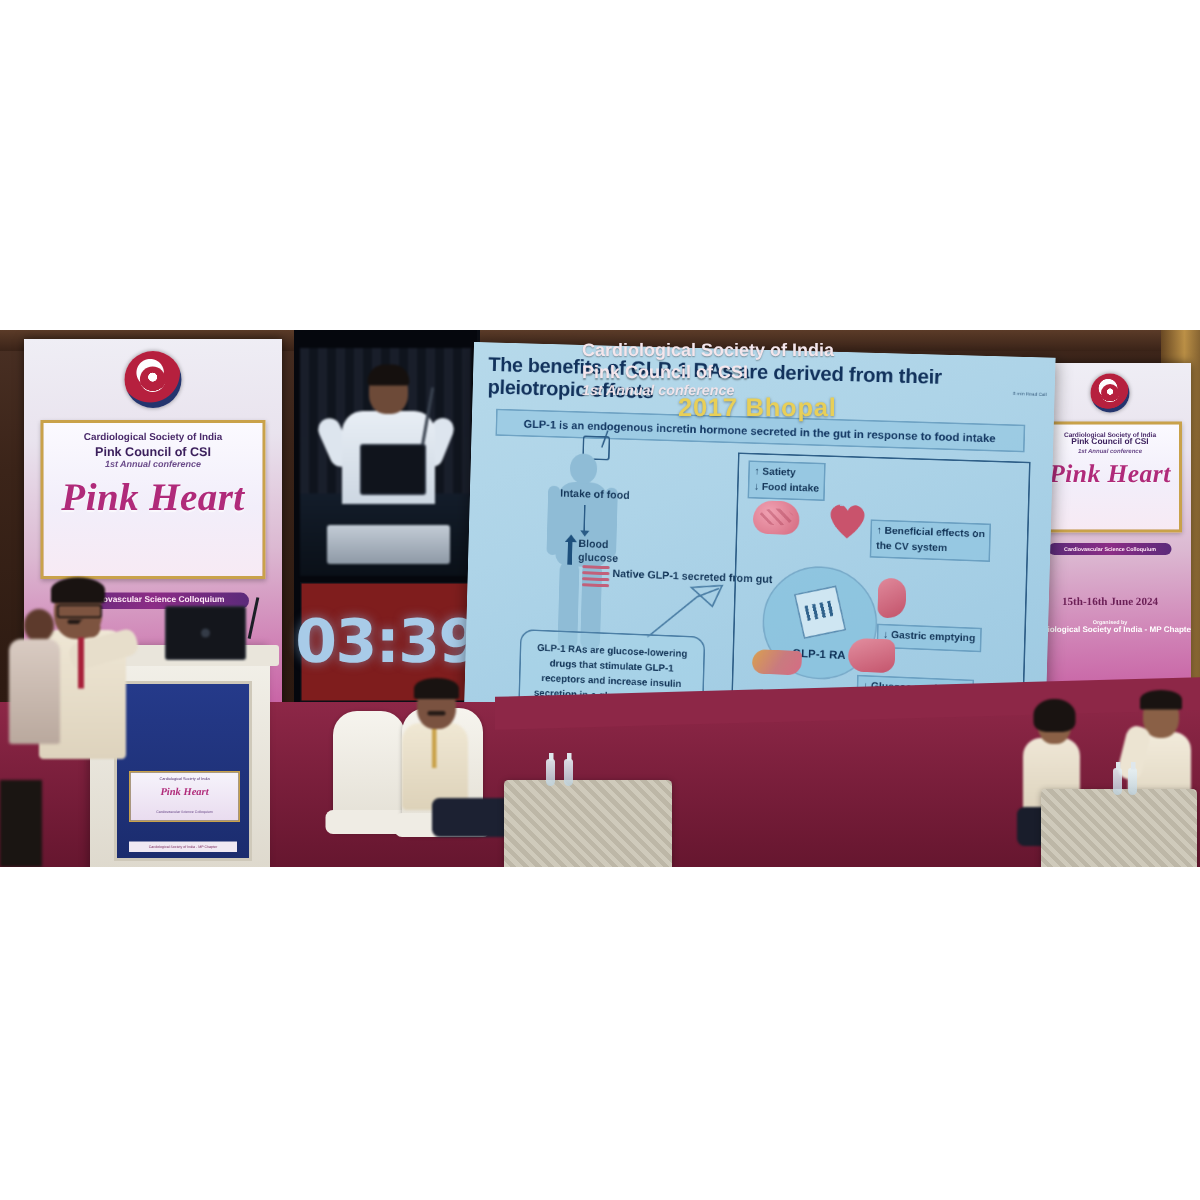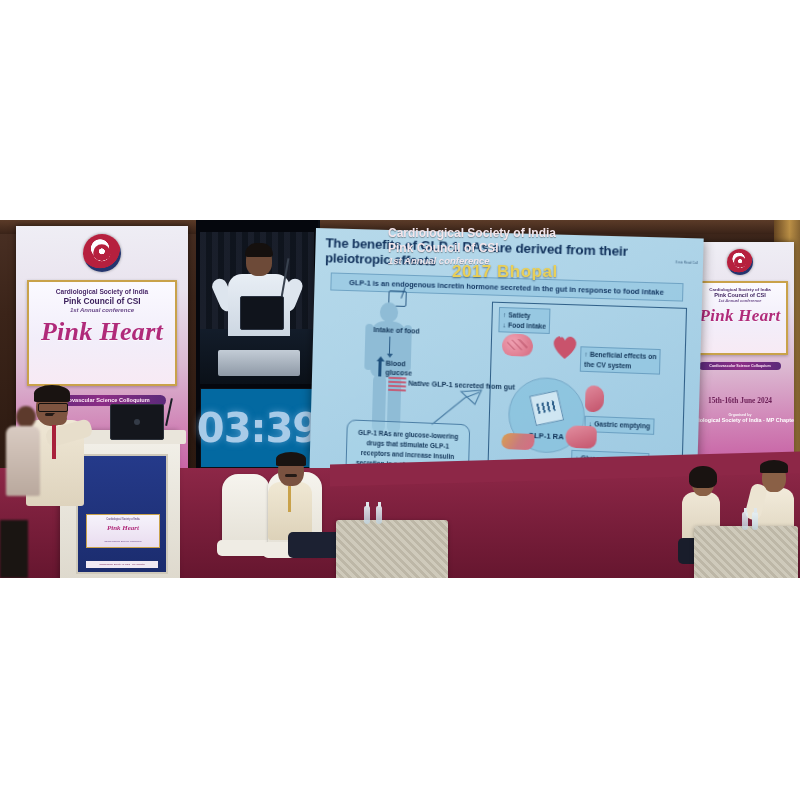--- a/index.html
+++ b/index.html
@@ -60,21 +60,21 @@
   .vw-body{position:absolute;left:28px;top:42px;width:62px;height:62px;border-radius:14px 14px 0 0;
     background:linear-gradient(180deg,#e8eef5,#cdd7e2);}
   .vw-arm{position:absolute;top:46px;width:15px;height:34px;border-radius:8px;background:#dde5ee;}
   .vw-laptop{position:absolute;left:40px;top:64px;width:42px;height:32px;background:#10141c;
     border:1px solid #2a3240;border-radius:2px;}
   .vw-podium{position:absolute;left:18px;bottom:8px;width:82px;height:26px;
     background:linear-gradient(180deg,#c3ccd6,#8e99a6);border-radius:2px;}
   .vw-mic{position:absolute;left:84px;top:26px;width:2px;height:40px;background:#39424f;transform:rotate(10deg);}
 
   
-  #timer-panel{position:absolute;left:4px;bottom:52px;width:114px;height:78px;background:#0369a1;
+  #timer-panel{position:absolute;left:4px;bottom:52px;width:114px;height:78px;background:#7f1d1d;
     border:1px solid #0c0f16;display:flex;align-items:center;justify-content:center;}
   #timer-value{font-family:"DejaVu Sans",sans-serif;font-weight:800;font-size:40px;
     color:#a8cbe8;letter-spacing:-1px;text-shadow:0 0 7px rgba(140,190,235,.55);}
 
   
   #slide{position:absolute;left:316px;top:8px;width:378px;height:278px;
     background:linear-gradient(158deg,#b6d9ea 0%,#aed4e8 35%,#a3cde4 70%,#9cc8e0 100%);
     transform:perspective(760px) rotateY(-3.1deg) rotateZ(1.55deg);transform-origin:left top;
     box-shadow:0 2px 10px rgba(0,0,0,.45);overflow:hidden;}
   .sl-title{position:absolute;left:10px;top:8px;width:352px;color:#12325c;font-weight:800;

